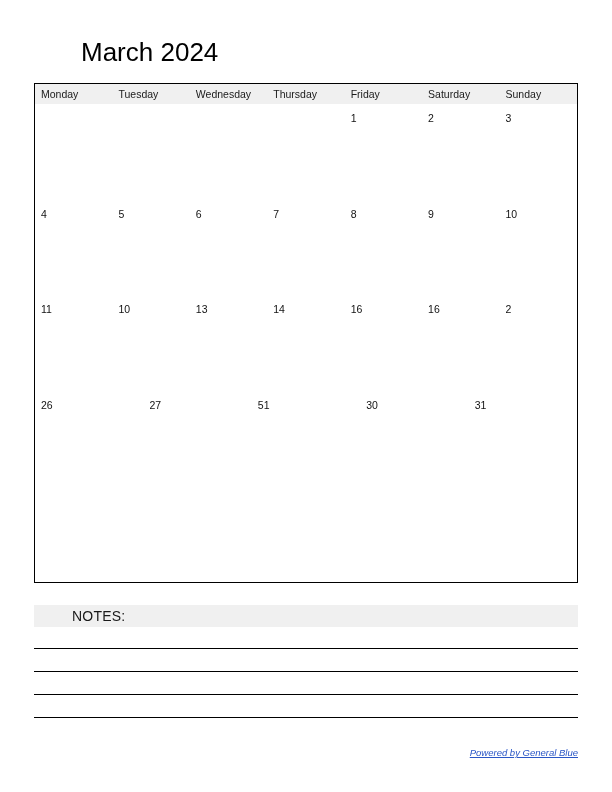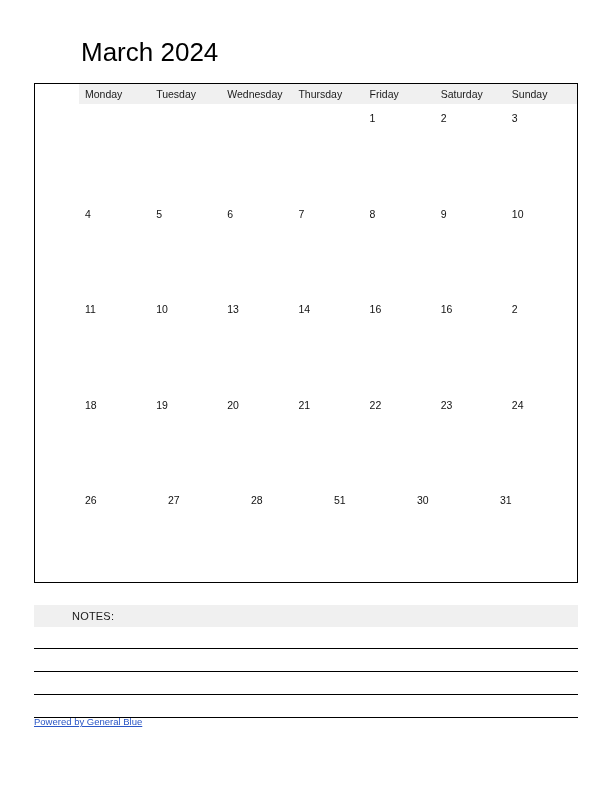--- a/index.html
+++ b/index.html
@@ -41,21 +41,20 @@
   
   .cal-grid {
     position: absolute;
     left: 34px;
     top: 83px;
     width: 544px;
     height: 500px;
     border: 1px solid #000000;
     box-sizing: border-box;
     background: #ffffff;
-    padding-left: 44px;
   }
 
   .weekday-row {
     display: flex;
     width: 100%;
     height: 20px;
     background: #f0f0f0;
     box-sizing: border-box;
   }
   .weekday-cell {
@@ -95,21 +94,21 @@
     top: 605px;
     width: 544px;
     height: 22px;
     background: #f0f0f0;
     box-sizing: border-box;
   }
   .notes-label {
     position: absolute;
     left: 6px;
     top: 5px;
-    font-size: 11px;
+    font-size: 14px;
     line-height: 12px;
     color: #1a1a1a;
     letter-spacing: 0.2px;
     padding-left: 32px;
   }
 
   .notes-lines {
     position: absolute;
     left: 34px;
     top: 627px;
@@ -125,22 +124,24 @@
   }
   .notes-line.l1 { top: 21px; }
   .notes-line.l2 { top: 44px; }
   .notes-line.l3 { top: 67px; }
   .notes-line.l4 { top: 90px; }
 
   
   .footer {
     position: absolute;
     left: 34px;
-    top: 711px;
-    width: 544px;
+    top: 742px;
+    width: 544px;
+    text-align: right;
+    font-style: italic;
   }
   .footer-link {
     font-size: 9.5px;
     line-height: 12px;
     color: #2a56c6;
     text-decoration: underline;
     cursor: pointer;
     white-space: nowrap;
   }
 </style>
@@ -188,34 +189,24 @@
       <div class="week-row">
         <div class="day-cell">11</div>
         <div class="day-cell">10</div>
         <div class="day-cell">13</div>
         <div class="day-cell">14</div>
         <div class="day-cell">16</div>
         <div class="day-cell">16</div>
         <div class="day-cell">2</div>
       </div>
 
-      <div class="week-row">
-        <div class="day-cell">18</div>
-        <div class="day-cell">19</div>
-        <div class="day-cell">20</div>
-        <div class="day-cell">21</div>
-        <div class="day-cell">22</div>
-        <div class="day-cell">23</div>
-        <div class="day-cell">24</div>
-      </div>
 
       <div class="week-row">
         <div class="day-cell">26</div>
         <div class="day-cell">27</div>
-        <div class="day-cell">28</div>
         <div class="day-cell">51</div>
         <div class="day-cell">30</div>
         <div class="day-cell">31</div>
       </div>
 
     </div>
   </div>
 
   <div class="notes-header">
     <div class="notes-label">NOTES:</div>

